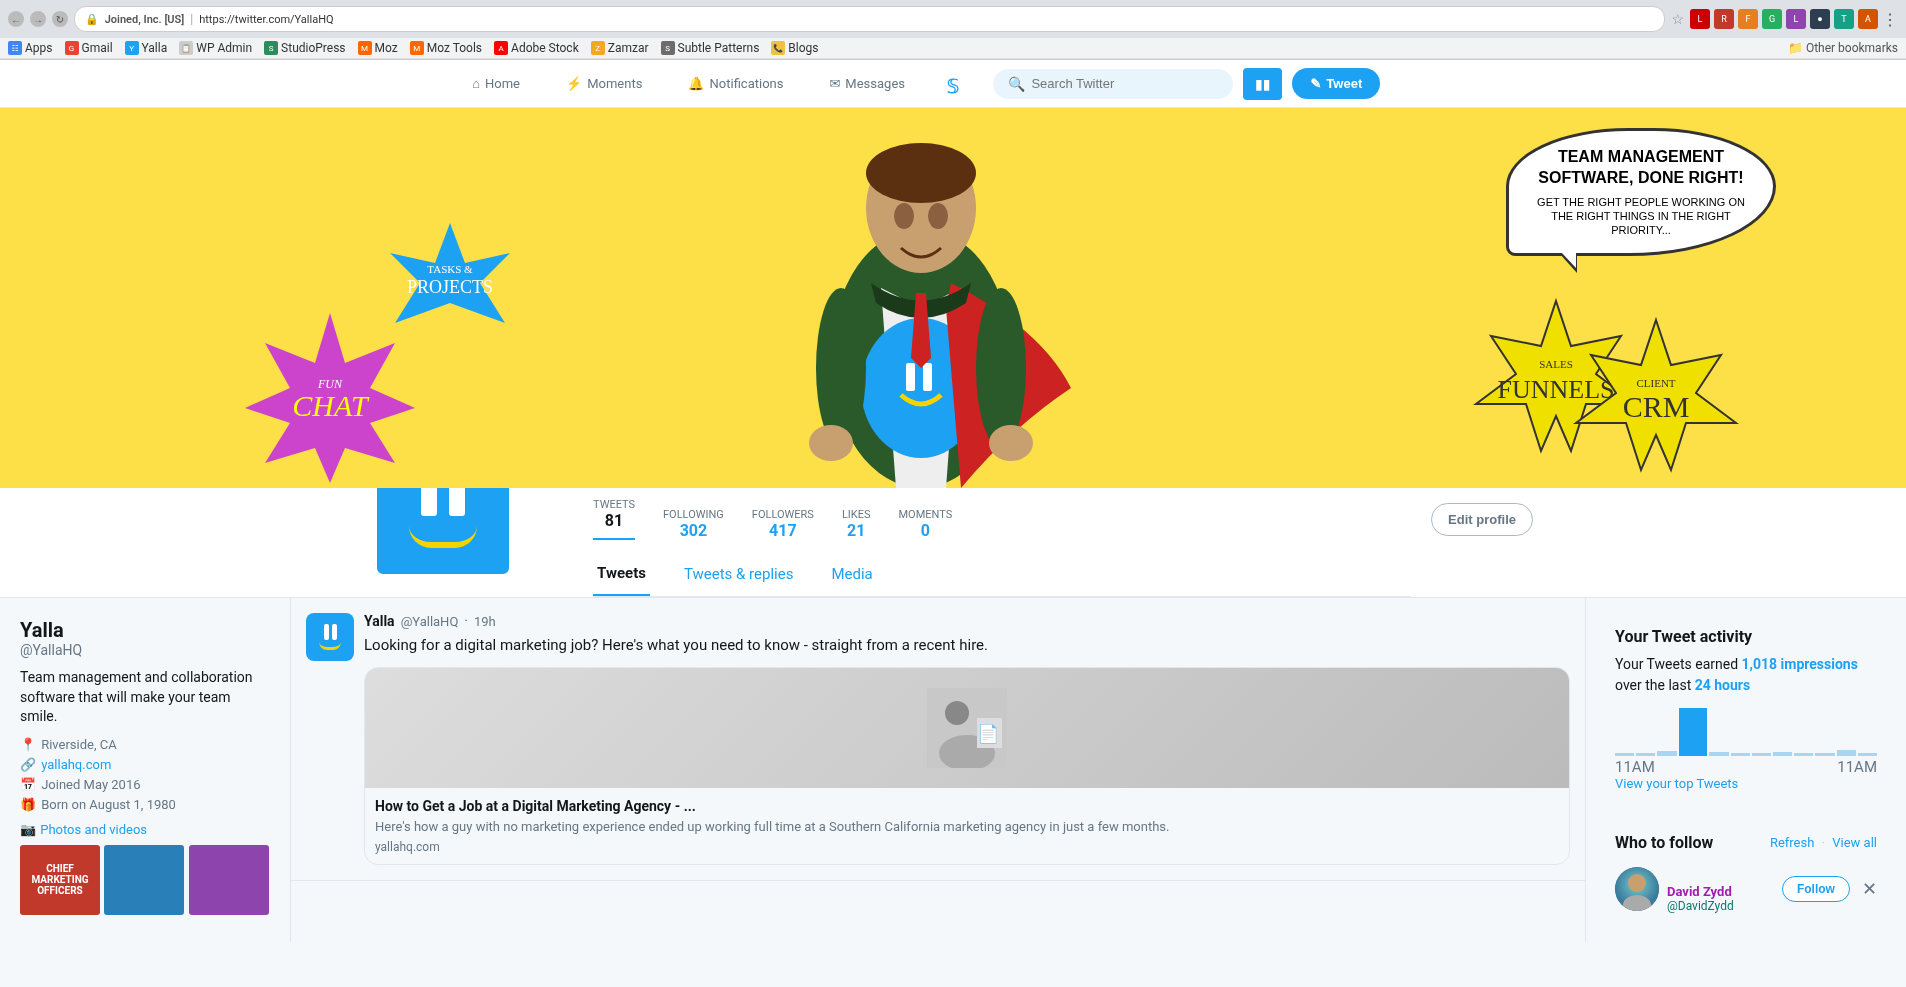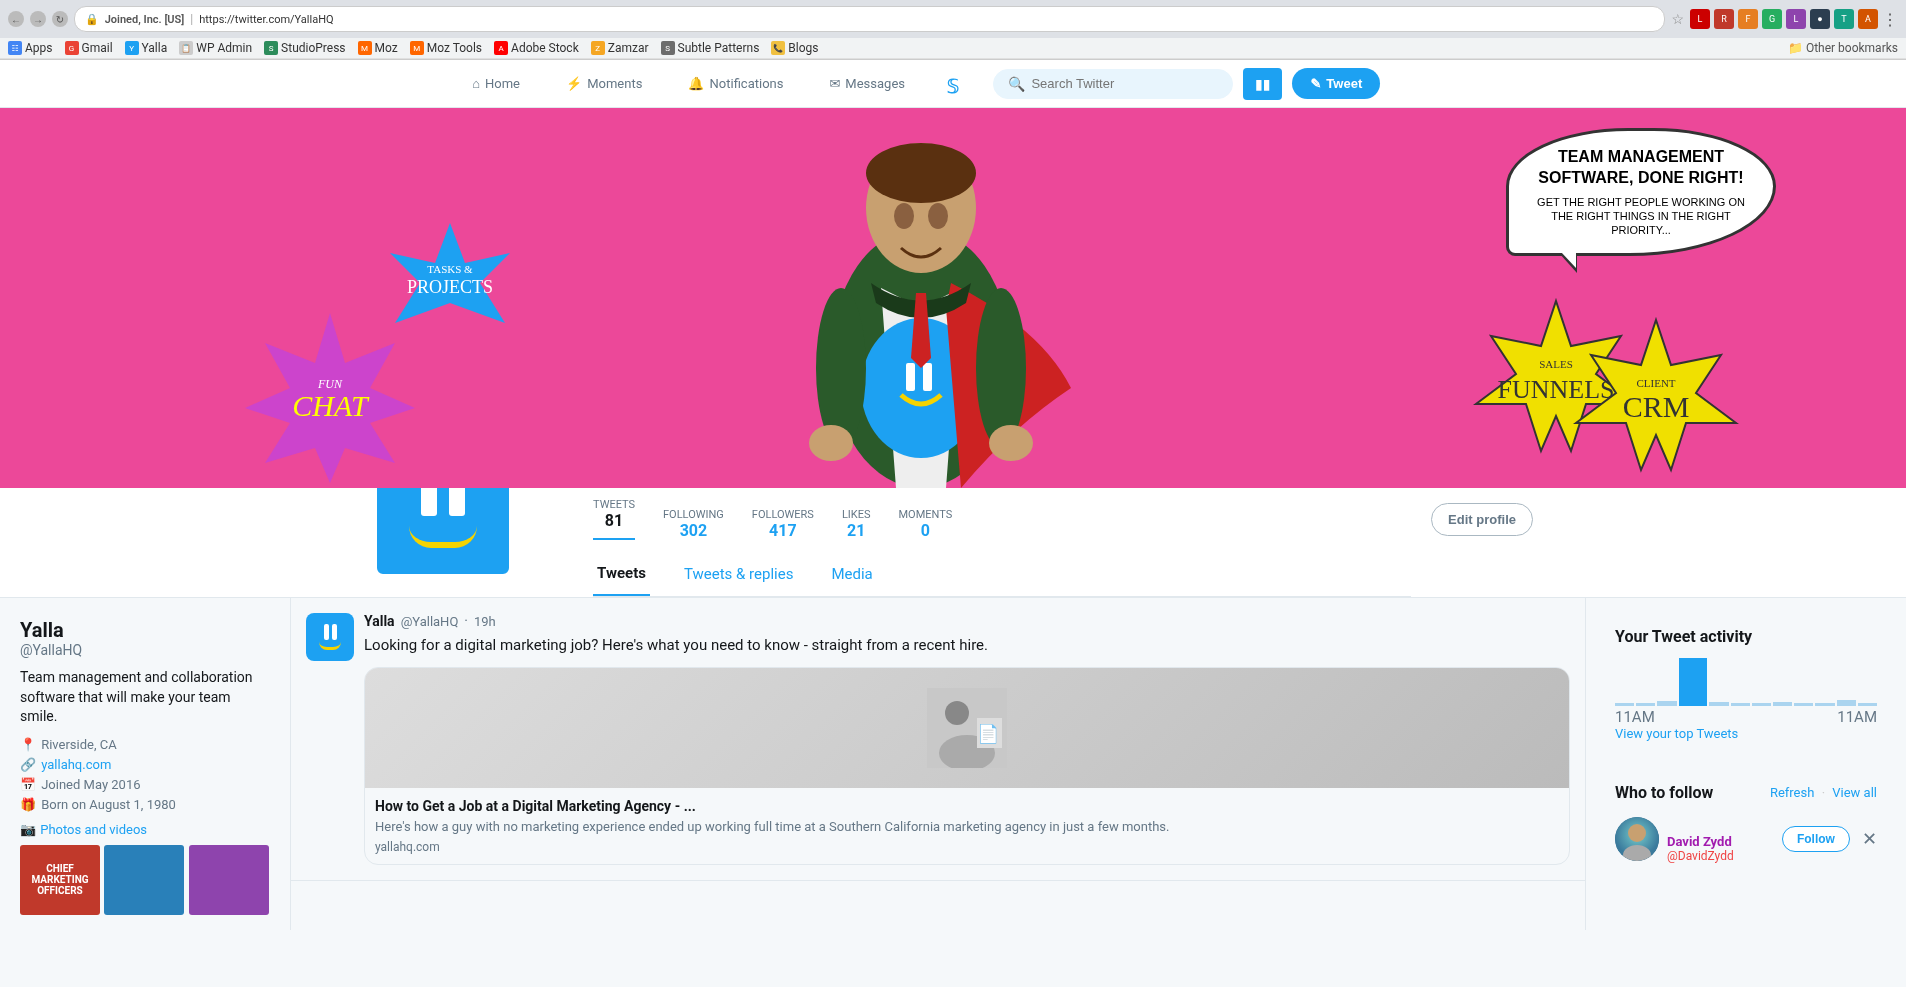--- a/index.html
+++ b/index.html
@@ -41,21 +41,21 @@
     .twitter-nav-center { position: absolute; left: 50%; transform: translateX(-50%); }
     .twitter-logo { color: #1da1f2; font-size: 26px; }
     .twitter-nav-right { display: flex; align-items: center; gap: 10px; flex: 1; padding-left: 40px; }
     .search-bar { background: #e8f5fd; border: 1px solid #e8f5fd; border-radius: 20px; padding: 6px 14px; display: flex; align-items: center; gap: 6px; width: 240px; }
     .search-bar input { background: transparent; border: none; outline: none; font-size: 13px; color: #657786; width: 100%; }
     .search-icon { color: #1da1f2; font-size: 14px; }
     .tweet-btn { background: #1da1f2; color: white; border: none; border-radius: 20px; padding: 8px 18px; font-size: 13px; font-weight: bold; cursor: pointer; display: flex; align-items: center; gap: 5px; }
     .pause-btn { background: #1da1f2; color: white; border: none; border-radius: 4px; padding: 8px 12px; font-size: 14px; cursor: pointer; }
 
     
-    .cover-image { width: 100%; height: 380px; background: #ec4899; position: relative; overflow: hidden; display: flex; align-items: center; justify-content: center; }
+    .cover-image { width: 100%; height: 380px; background: #fde047; position: relative; overflow: hidden; display: flex; align-items: center; justify-content: center; }
 
     
     .main-layout { display: flex; width: 100%; padding: 0; }
 
     
     .left-sidebar { width: 290px; padding: 15px 20px; flex-shrink: 0; }
     .profile-name { font-size: 20px; font-weight: bold; color: #14171a; margin-top: 5px; }
     .profile-handle { font-size: 14px; color: #657786; }
     .profile-bio { font-size: 14px; color: #14171a; margin: 10px 0; line-height: 1.4; }
     .profile-meta { display: flex; flex-direction: column; gap: 5px; font-size: 13px; color: #657786; }
@@ -414,20 +414,26 @@
             <div class="tweet-link-domain">yallahq.com</div>
           </div>
         </div>
       </div>
     </div>
   </div>
 
   <div class="right-sidebar">
     <div class="widget-box">
       <div class="widget-title">Your Tweet activity</div>
+      <div class="tweet-activity-text">
+        <span>Your Tweets earned</span>
+        <strong>1,018 impressions</strong>
+        <span>over the last</span>
+        <strong>24 hours</strong>
+      </div>
       <div class="activity-chart">
         <div class="chart-bar-container">
           <div style="background:#aad4ef;height:3px;flex:1;align-self:flex-end;"></div>
           <div style="background:#aad4ef;height:3px;flex:1;align-self:flex-end;"></div>
           <div style="background:#aad4ef;height:5px;flex:1;align-self:flex-end;"></div>
           <div style="background:#1da1f2;height:48px;flex:1.5;align-self:flex-end;"></div>
           <div style="background:#aad4ef;height:4px;flex:1;align-self:flex-end;"></div>
           <div style="background:#aad4ef;height:3px;flex:1;align-self:flex-end;"></div>
           <div style="background:#aad4ef;height:3px;flex:1;align-self:flex-end;"></div>
           <div style="background:#aad4ef;height:4px;flex:1;align-self:flex-end;"></div>
@@ -462,21 +468,21 @@
                   <stop offset="100%" stop-color="#3a7a9c"></stop>
                 </radialGradient>
               </defs>
             <rect width="44" height="44" rx="22" fill="url(#av1)"></rect>
             <circle cx="22" cy="16" r="9" fill="#c8a070"></circle>
             <ellipse cx="22" cy="38" rx="14" ry="10" fill="#aaa"></ellipse>
           </svg>
         </div>
         <div style="flex:1;">
           <div style="font-size:13px;font-weight:bold;color:#a21caf;margin-top:20px;">David Zydd</div>
-          <div style="font-size:12px;color:#ef4444;">@DavidZydd</div>
+          <div style="font-size:12px;color:#0f766e;">@DavidZydd</div>
         </div>
         <button style="background:white;color:#1da1f2;border:1px solid #1da1f2;border-radius:20px;padding:5px 14px;font-size:12px;font-weight:bold;cursor:pointer;">Follow</button>
         <span style="color:#657786;cursor:pointer;font-size:18px;margin-left:4px;">✕</span>
       </div>
     </div>
   </div>
 
 </div>
 
 </body></html>

